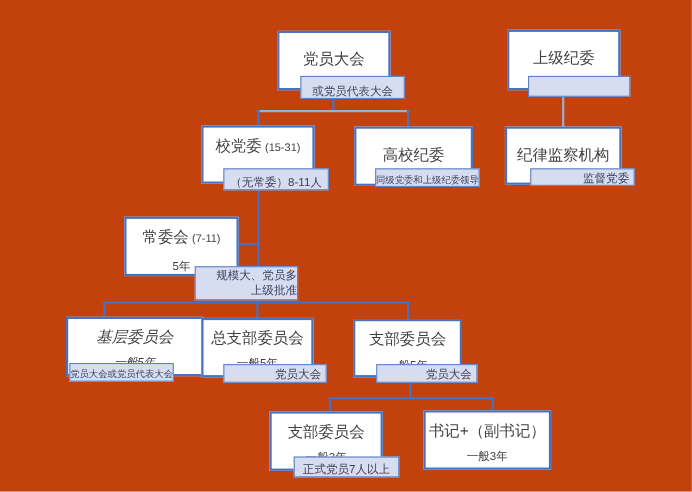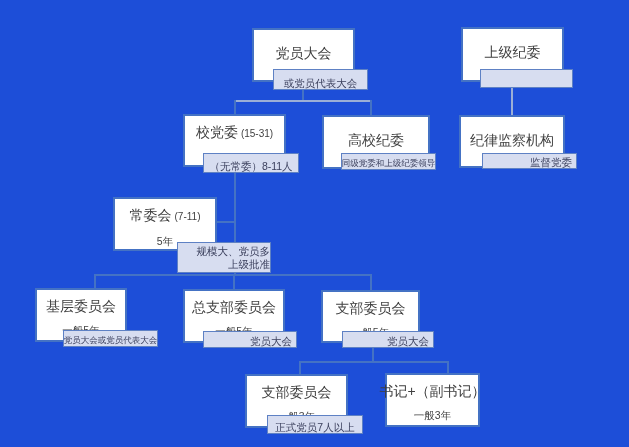--- a/index.html
+++ b/index.html
@@ -1,17 +1,17 @@
 <!DOCTYPE html>
 <html><head>
 <meta charset="utf-8">
 <style>
   html,body{margin:0;padding:0;background:#ffffff;}
   #canvas{
-    position:relative;width:629px;height:447px;background:#1d4ed8;overflow:hidden;
+    position:relative;width:629px;height:447px;background:#c2410c;overflow:hidden;
     font-family:"Liberation Sans","DejaVu Sans",sans-serif;color:#3f3f3f;
   }
   .node{
     position:absolute;box-sizing:border-box;background:#ffffff;
     border:2px solid #4472C4;z-index:1;
     display:flex;flex-direction:column;align-items:center;
   }
   .node .title{font-size:14px;line-height:18px;margin-top:7px;white-space:nowrap;display:flex;align-items:baseline;gap:3px;}
   .node .title .note{font-size:10px;}
   .node .term{font-size:10.5px;line-height:12px;margin-top:9px;white-space:nowrap;}
@@ -94,21 +94,21 @@
       <span>常委会</span>
       <span class="note">(7-11)</span>
     </div>
     <div class="term">5年</div>
   </div>
   <div class="subtag twoline" style="left:133px;top:242px;width:94px;height:31px;">
     <span>规模大、党员多</span>
     <span>上级批准</span>
   </div>
 
-  <div class="node" style="left:35px;top:288px;width:92px;height:54px;">
+  <div class="node" style="left:60px;top:288px;width:125px;height:54px;font-style:italic;">
     <div class="title">基层委员会</div>
     <div class="term">一般5年</div>
   </div>
   <div class="subtag tiny" style="left:63px;top:330px;width:95px;height:17px;">
     <span>党员大会或党员代表大会</span>
   </div>
 
   <div class="node" style="left:183px;top:289px;width:102px;height:54px;">
     <div class="title">总支部委员会</div>
     <div class="term">一般5年</div>
@@ -126,18 +126,18 @@
   </div>
 
   <div class="node" style="left:245px;top:374px;width:103px;height:54px;">
     <div class="title">支部委员会</div>
     <div class="term">一般3年</div>
   </div>
   <div class="subtag" style="left:267px;top:415px;width:96px;height:19px;">
     <span>正式党员7人以上</span>
   </div>
 
-  <div class="node" style="left:385px;top:373px;width:95px;height:54px;text-align:center;">
+  <div class="node" style="left:385px;top:373px;width:116px;height:54px;text-align:center;">
     <div class="title">书记+（副书记）</div>
     <div class="term">一般3年</div>
   </div>
 
 </div>
 
 </body></html>

